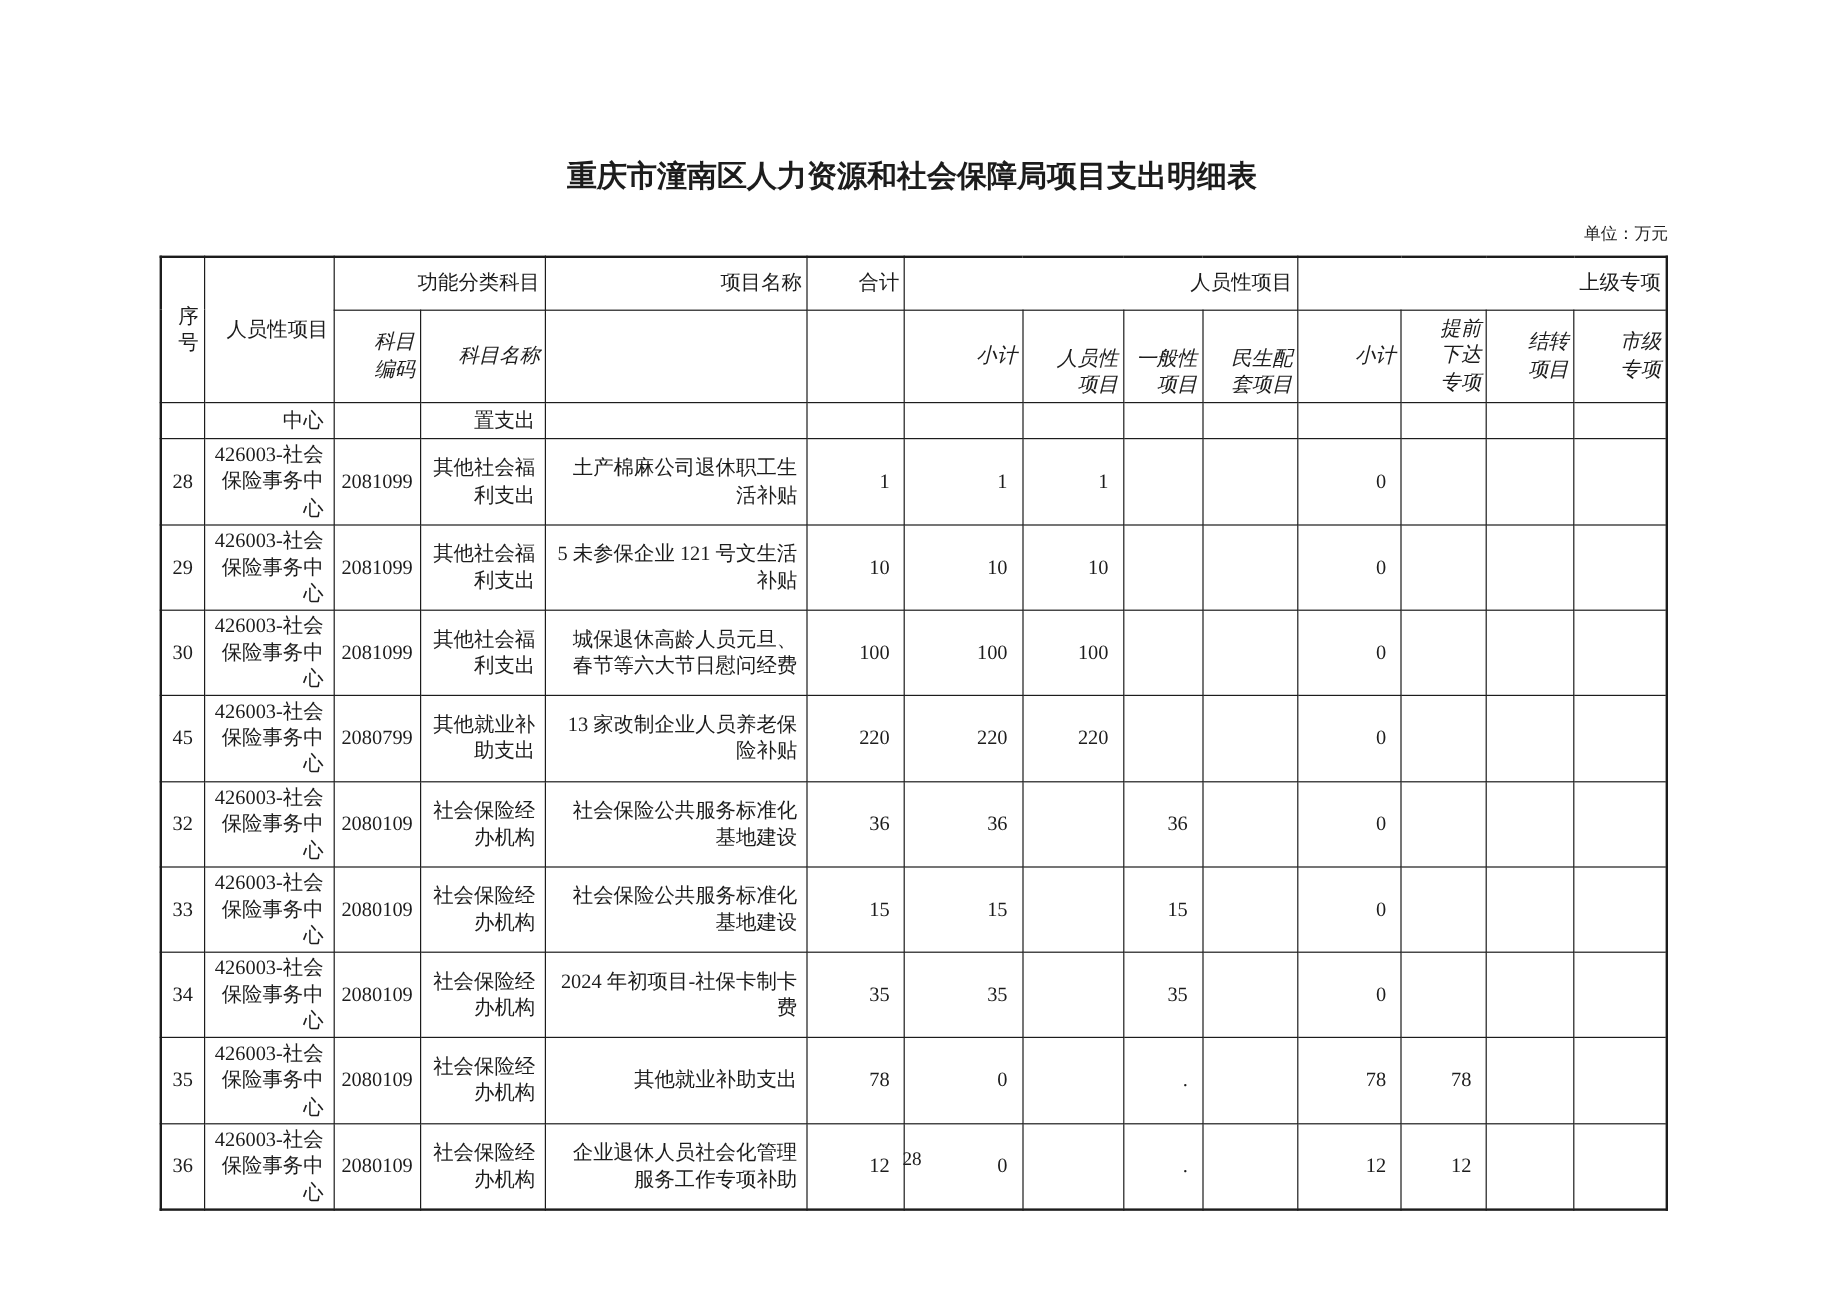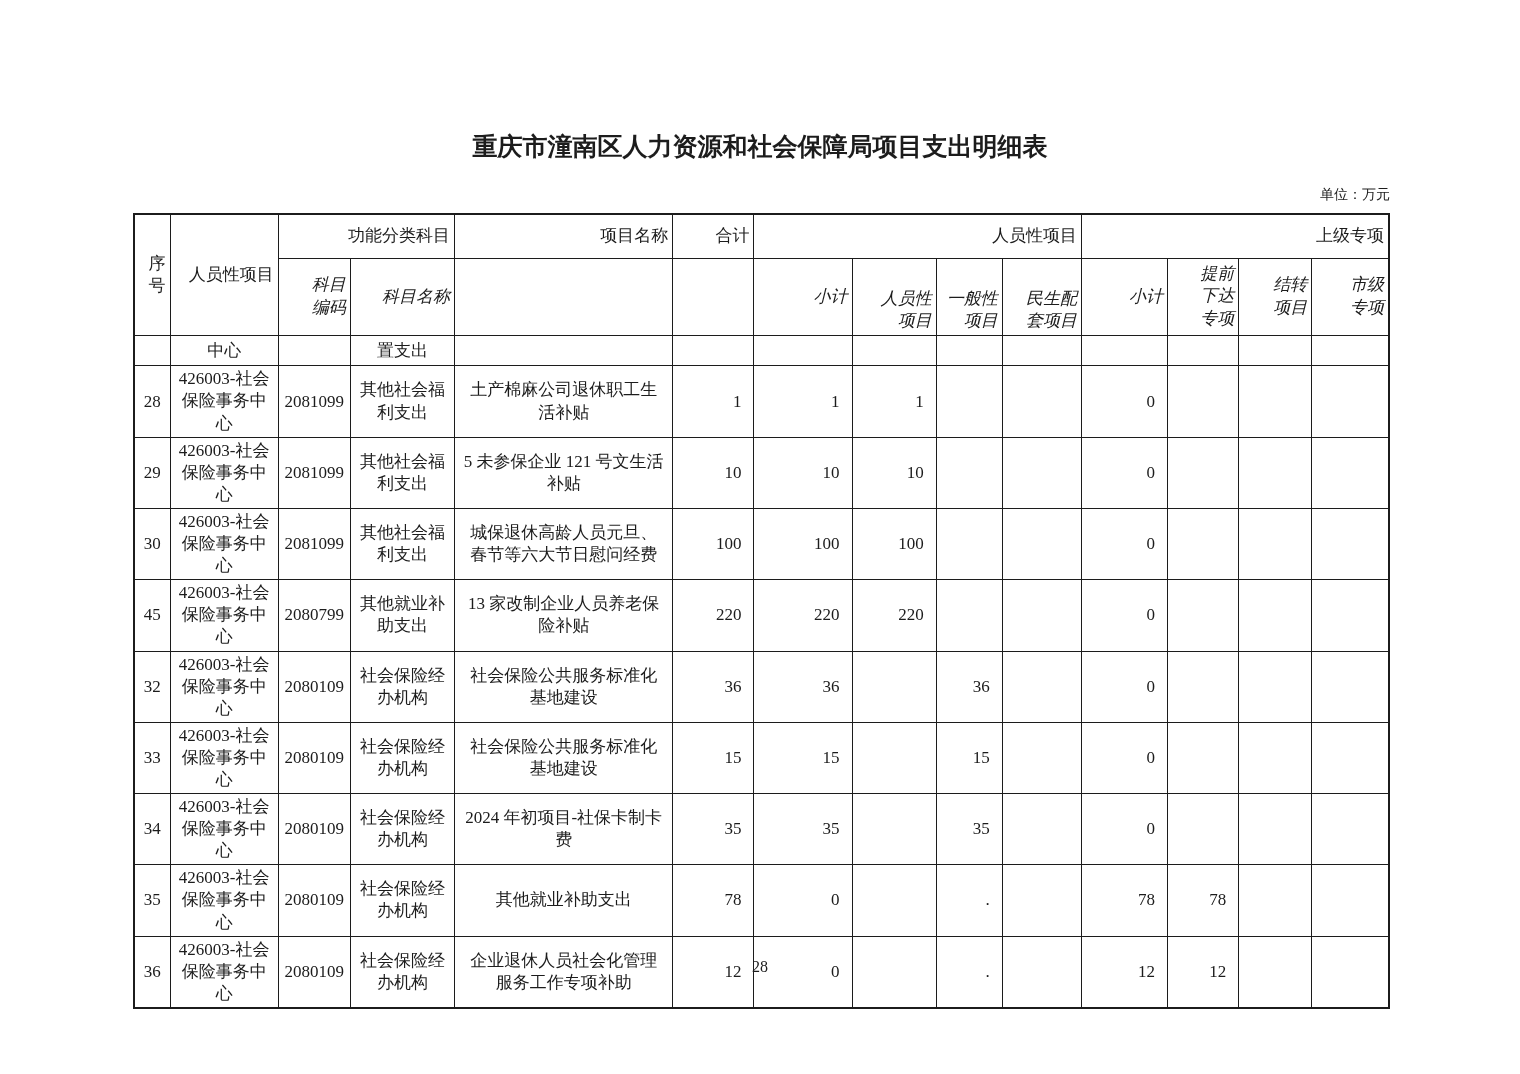--- a/index.html
+++ b/index.html
@@ -20,21 +20,21 @@
   table.grid{
     position:absolute;left:133px;top:213px;width:1257px;
     border-collapse:collapse;table-layout:fixed;
     font-size:17px;border:2px solid #1c1c1c;
   }
   table.grid th,table.grid td{
     border:1px solid #1c1c1c;font-weight:normal;
     vertical-align:middle;overflow:hidden;
   }
   table.grid th{text-align:right;padding:2px 4px;line-height:1.3;}
-  td.t{text-align:center;padding:2px 8px;line-height:1.3;}
+  td.t{text-align:right;padding:2px 8px;line-height:1.3;}
   td.n{text-align:right;padding:2px 12px 2px 2px;}
   td.c{text-align:center;padding:2px 2px;}
   .w2{display:inline-block;width:2.2em;line-height:1.35;}
   .w3{display:inline-block;width:3.2em;line-height:1.35;margin-top:27px;}
   tr.h-top{height:44px;}
   tr.h-sub{height:63px;font-style:italic;}
   .page-number{
     position:absolute;top:958px;left:0;width:100%;
     text-align:center;font-size:16px;
   }

